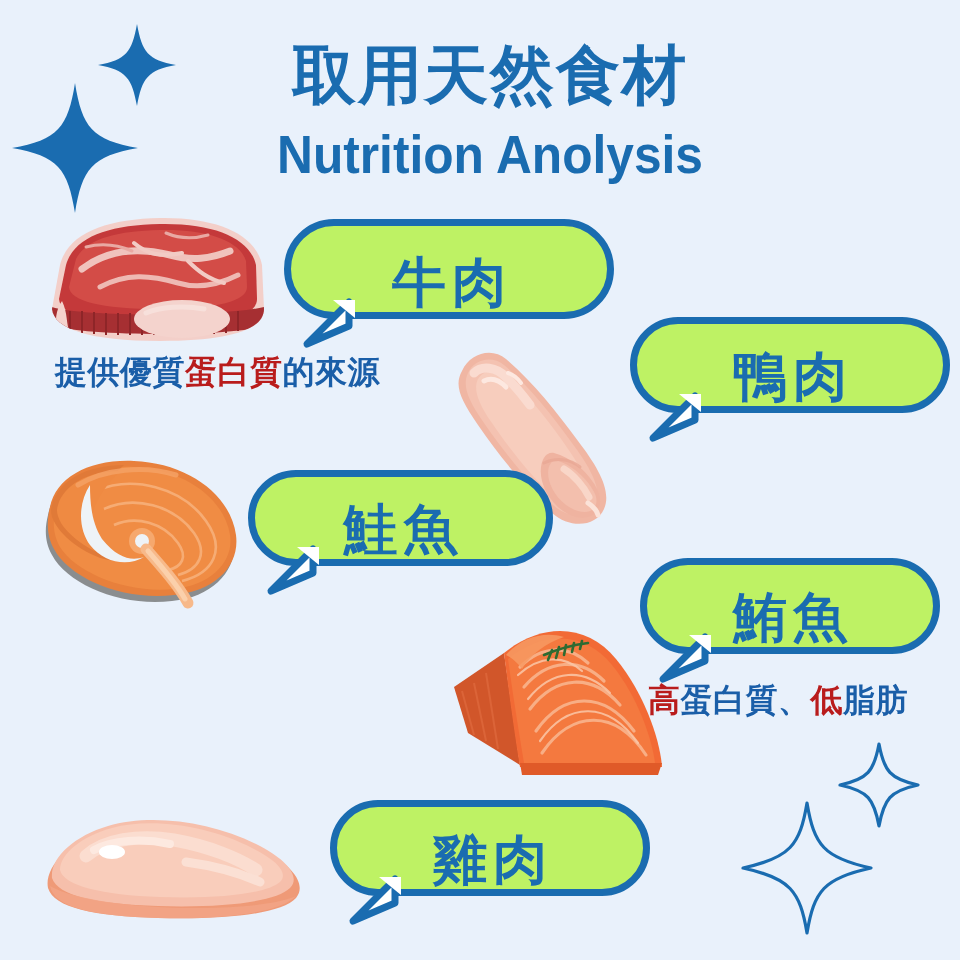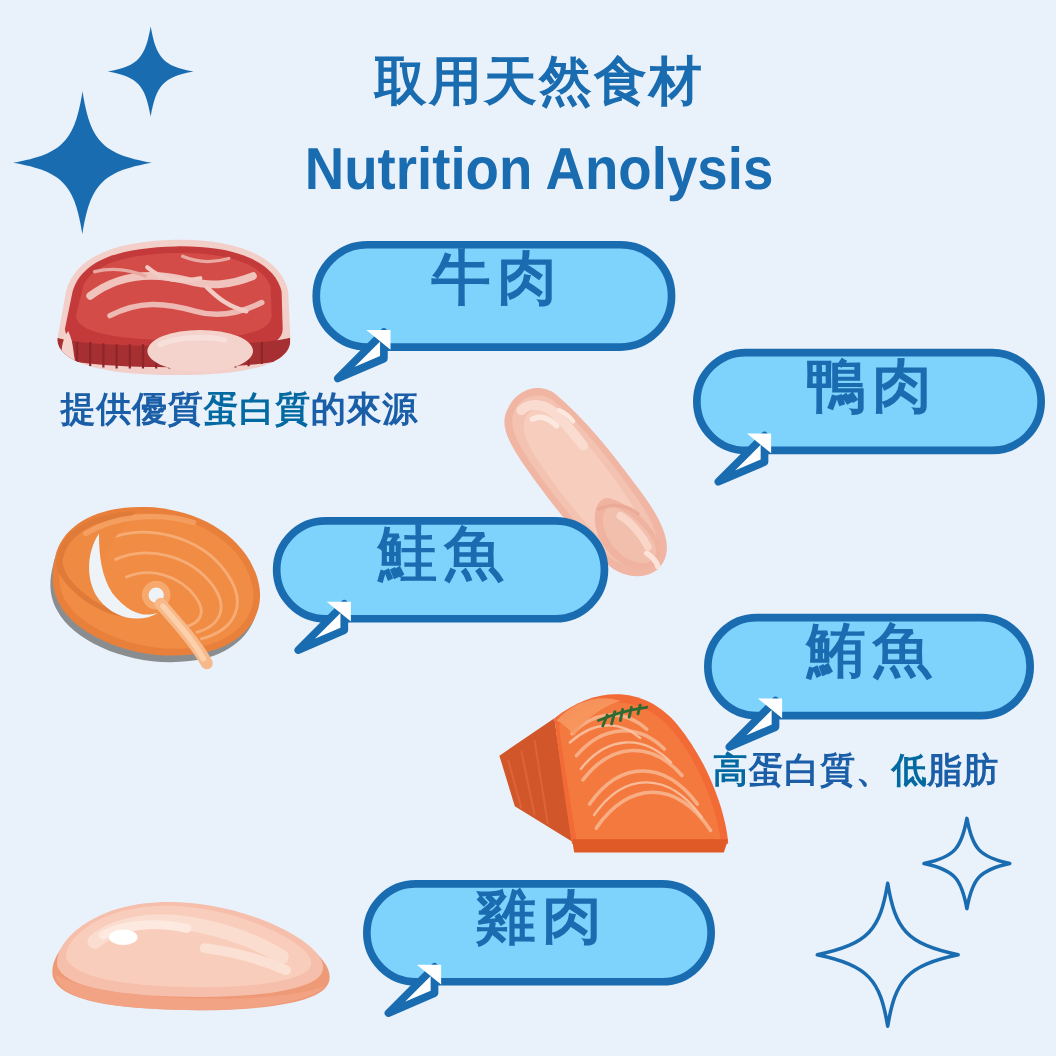--- a/index.html
+++ b/index.html
@@ -25,21 +25,21 @@
     top: 0;
     width: 960px;
     height: 210px;
   }
   .title-zh {
     position: absolute;
     left: 230px;
     top: 34px;
     width: 520px;
     text-align: center;
-    font-size: 48px;
+    font-size: 64px;
     line-height: 82px;
     font-weight: bold;
     color: #1a6cb0;
     letter-spacing: 2px;
     white-space: nowrap;
   }
   .title-en {
     position: absolute;
     left: 200px;
     top: 124px;
@@ -55,26 +55,26 @@
     transform-origin: center center;
   }
 
   
   .sparkle { position: absolute; }
   .sparkle svg { display: block; overflow: visible; }
 
   
   .bubble {
     position: absolute;
-    background: #7dd3fc;
+    background: #bef264;
     border: 7px solid #1a6cb0;
     border-radius: 999px;
     box-sizing: border-box;
     display: flex;
-    align-items: flex-start;
+    align-items: flex-end;
     justify-content: center;
   }
   .bubble-label {
     font-size: 54px;
     font-weight: bold;
     color: #1a6cb0;
     letter-spacing: 6px;
     text-indent: 6px;
     line-height: 1;
     white-space: nowrap;
@@ -92,21 +92,21 @@
   
   .caption {
     position: absolute;
     font-size: 32px;
     font-weight: bold;
     line-height: 40px;
     color: #1a5ea8;
     white-space: nowrap;
     letter-spacing: 0.5px;
   }
-  .caption .hi { color: #0369a1; }
+  .caption .hi { color: #b91c1c; }
 
   
   .food { position: absolute; }
   .food svg { display: block; overflow: visible; }
 </style>
 </head>
 <body>
 
 <div id="poster">
 

